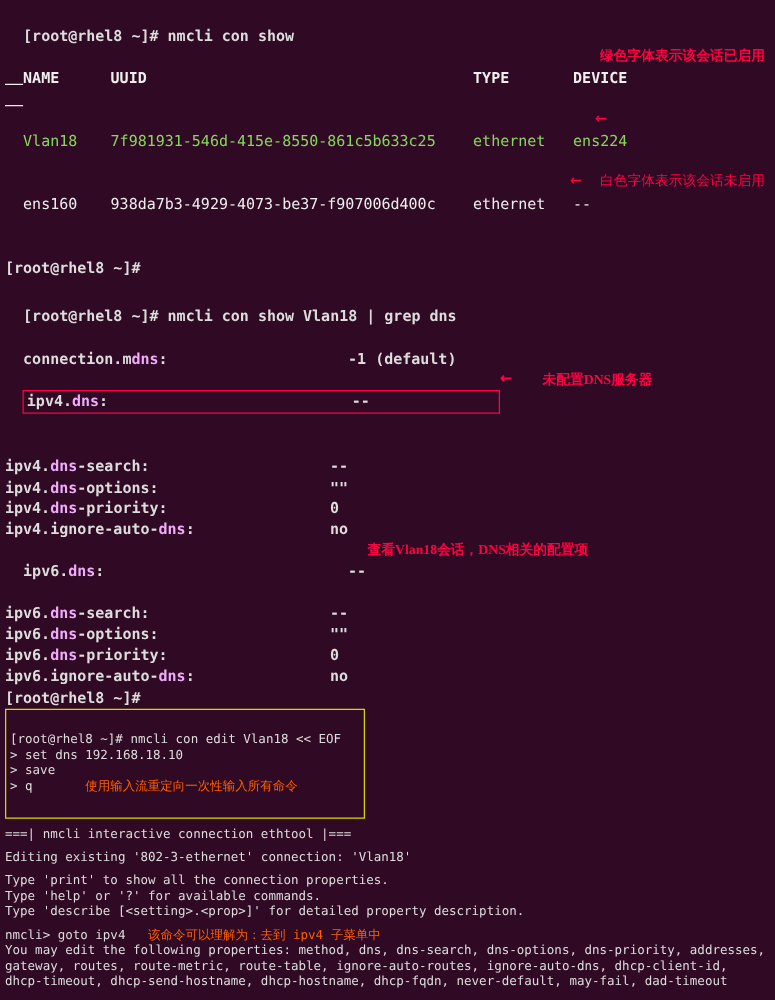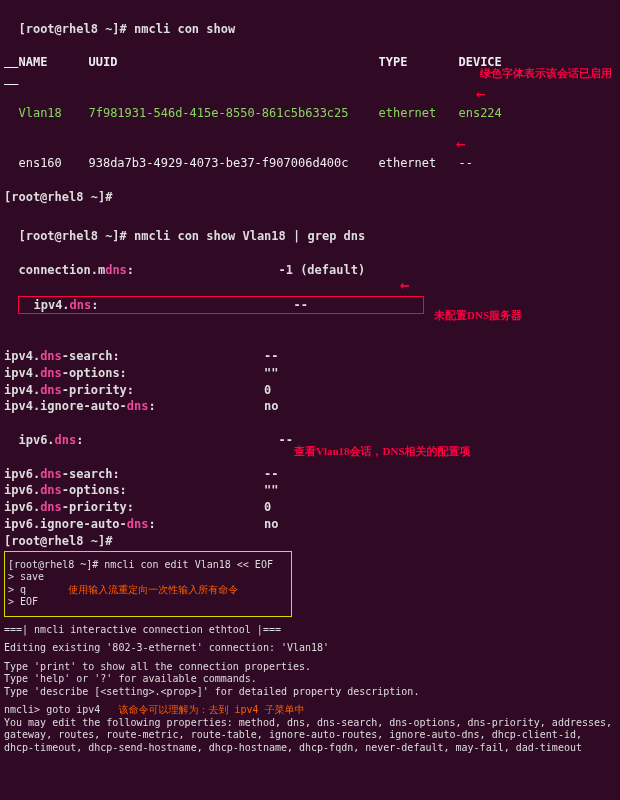--- a/index.html
+++ b/index.html
@@ -7,33 +7,32 @@
     padding: 4px;
     background: #300a24;
     font-family: "DejaVu Sans Mono", "Consolas", monospace;
     font-size: 12px;
     color: #ddd;
     width: 612px;
     line-height: 1.4;
   }
   .bold { font-weight: 600; }
   .green { color: #87d75f; }
-  .red { color: #ec4899; }
+  .red { color: #f0abfc; }
   .white { color: #eee; }
   .orange { color: #ff5f00; text-align: center; }
   .underline { text-decoration: underline; }
   .small { font-size: 10px; line-height: 1.25; }
   .line { white-space: pre; position: relative; }
   .annot {
     position: absolute;
     color: #ff0040;
     font-size: 11px;
     font-family: "SimSun","NSimSun","Songti SC",serif;
     white-space: nowrap;
-    margin-top: 28px;
   }
   .arrow {
     position: absolute;
     color: #ff0040;
     font-size: 16px;
     line-height: 0.8;
   }
   .box-red { border: 1px solid #ff0040; }
   .box-yellow { border: 1px solid #d7d700; }
   .row { position: relative; }
@@ -54,56 +53,57 @@
 </div>
 
 <div class="line row green">
   <span class="col" style="width:70px">Vlan18</span><span class="col" style="width:290px">7f981931-546d-415e-8550-861c5b633c25</span><span class="col" style="width:80px">ethernet</span><span class="col" style="width:70px">ens224</span>
   <span class="arrow" style="left:472px;top:0">←</span>
 </div>
 
 <div class="line row white">
   <span class="col" style="width:70px">ens160</span><span class="col" style="width:290px">938da7b3-4929-4073-be37-f907006d400c</span><span class="col" style="width:80px">ethernet</span><span class="col" style="width:70px">--</span>
   <span class="arrow" style="left:452px;top:0">←</span>
+  <span class="annot" style="right:4px;top:0">白色字体表示该会话未启用</span>
 </div>
 <div class="line bold"><span>[root@rhel8 ~]#</span></div>
 
 <div style="height:6px"></div>
 
 <div class="line bold">
   <span>[root@rhel8 ~]#</span> <span>nmcli con show Vlan18 | grep dns</span>
 </div>
 
 <div class="line bold">
   <span class="kv-key">connection.m<span class="red">dns</span>:</span><span class="kv-val">-1 (default)</span>
 </div>
 <div class="line bold row">
-  <span style="display:inline-block"><span class="box-red" style="display:inline-block;padding:0 14px;width:376px"><span class="kv-key">ipv4.<span class="red">dns</span>:</span><span class="kv-val">--</span></span></span>
+  <span style="display:inline-block"><span class="box-red" style="display:inline-block;padding:0 2px;width:376px"><span class="kv-key">ipv4.<span class="red">dns</span>:</span><span class="kv-val">--</span></span></span>
   <span class="arrow" style="left:396px;top:0">←</span>
   <span class="annot" style="left:430px;top:1px">未配置DNS服务器</span>
 </div>
 <div class="line bold"><span class="kv-key">ipv4.<span class="red">dns</span>-search:</span><span class="kv-val">--</span></div>
 <div class="line bold"><span class="kv-key">ipv4.<span class="red">dns</span>-options:</span><span class="kv-val">""</span></div>
 <div class="line bold"><span class="kv-key">ipv4.<span class="red">dns</span>-priority:</span><span class="kv-val">0</span></div>
 <div class="line bold"><span class="kv-key">ipv4.ignore-auto-<span class="red">dns</span>:</span><span class="kv-val">no</span></div>
 <div class="line bold row">
   <span class="kv-key">ipv6.<span class="red">dns</span>:</span><span class="kv-val">--</span>
   <span class="annot" style="left:290px;top:1px">查看Vlan18会话，DNS相关的配置项</span>
 </div>
 <div class="line bold"><span class="kv-key">ipv6.<span class="red">dns</span>-search:</span><span class="kv-val">--</span></div>
 <div class="line bold"><span class="kv-key">ipv6.<span class="red">dns</span>-options:</span><span class="kv-val">""</span></div>
 <div class="line bold"><span class="kv-key">ipv6.<span class="red">dns</span>-priority:</span><span class="kv-val">0</span></div>
 <div class="line bold"><span class="kv-key">ipv6.ignore-auto-<span class="red">dns</span>:</span><span class="kv-val">no</span></div>
 <div class="line bold"><span>[root@rhel8 ~]#</span></div>
 
-<div class="box-yellow small" style="width:280px;padding:7px 3px;margin:1px 0">
+<div class="box-yellow small" style="width:280px;padding:18px 3px;margin:1px 0">
   <div class="line"><span>[root@rhel8 ~]#</span> <span>nmcli con edit Vlan18 &lt;&lt; EOF</span></div>
+  <div class="line">&gt; <span>set dns 192.168.18.10</span></div>
   <div class="line">&gt; <span>save</span></div>
   <div class="line">&gt; <span>q</span>       <span class="orange">使用输入流重定向一次性输入所有命令</span></div>
-  <div class="line">&gt; <span>EOF</span></div>
 </div>
 
 <div class="small">
   <div style="height:6px"></div>
   <div class="line">===| nmcli interactive connection ethtool |===</div>
   <div style="height:6px"></div>
   <div class="line">Editing existing '802-3-ethernet' connection: 'Vlan18'</div>
   <div style="height:6px"></div>
   <div class="line">Type 'print' to show all the connection properties.</div>
   <div class="line">Type 'help' or '?' for available commands.</div>

